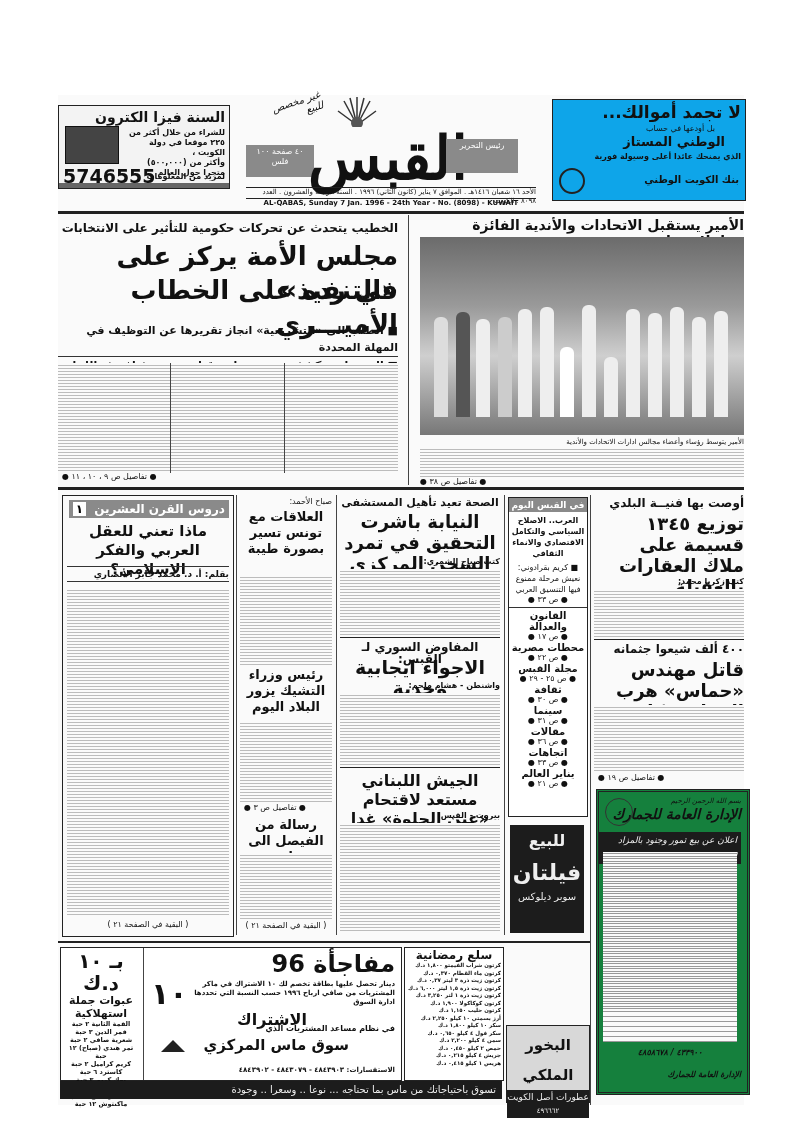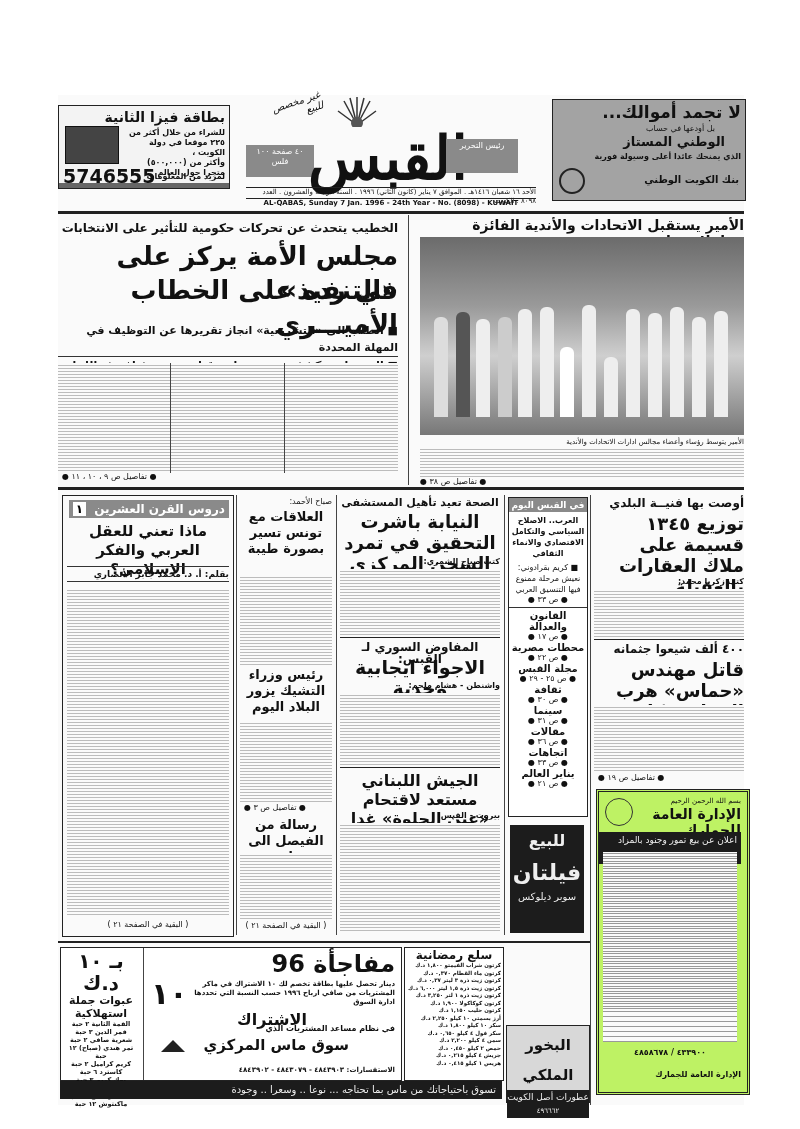--- a/index.html
+++ b/index.html
@@ -24,21 +24,21 @@
   .figs span{position:absolute;bottom:18px;width:14px;background:#eee;border-radius:6px 6px 0 0;}
   .logo{font-family:"DejaVu Serif",serif;font-weight:bold;font-size:60px;line-height:66px;}
   .small-box{font-size:8px;line-height:10px;padding:2px;}
 </style>
 </head>
 <body>
 
 <div class="page">
 
   <div class="abs box" style="left:0;top:10px;width:170px;height:82px;background:#f3f3f3;">
-    <div class="abs rtl h-m" style="right:4px;top:3px;width:160px;font-size:14px;">بطاقة فيزا الثانية</div>
+    <div class="abs rtl h-m" style="right:4px;top:3px;width:160px;font-size:14px;">السنة فيزا الكترون</div>
     <div class="abs" style="left:6px;top:20px;width:52px;height:36px;background:#444;border:1px solid #111;"></div>
     <div class="abs rtl t-xs" style="right:4px;top:22px;width:100px;font-weight:bold;">
       <div>للشراء من خلال أكثر من</div>
         <div>٢٢٥ موقعا في دولة الكويت ،</div>
         <div>وأكثر من (٥٠٠,٠٠٠)</div>
         <div>متجرا حول العالم</div>
     </div>
     <div class="abs" style="left:4px;top:60px;font-weight:bold;font-size:19px;line-height:20px;">5746555</div>
     <div class="abs rtl t-xs" style="right:4px;top:66px;font-weight:bold;">لمزيد من المعلومات</div>
     <div class="abs" style="left:0;bottom:0;width:170px;height:5px;background:#666;"></div>
@@ -63,21 +63,21 @@
   </div>
   <div class="abs ctr logo" style="left:250px;top:30px;width:130px;">القبس</div>
 
   <div class="abs grey ctr small-box" style="left:388px;top:44px;width:68px;height:30px;">رئيس التحرير</div>
 
   <div class="hr" style="left:188px;top:92px;width:290px;height:1px;"></div>
   <div class="abs rtl" style="left:188px;top:93px;width:290px;font-size:7px;line-height:9px;">الأحد ١٦ شعبان ١٤١٦هـ . الموافق ٧ يناير (كانون الثاني) ١٩٩٦ . السنة الرابعة والعشرون . العدد ٨٠٩٨ . الكويت</div>
   <div class="hr" style="left:188px;top:103px;width:290px;height:1px;"></div>
   <div class="abs ctr" style="left:188px;top:104px;width:290px;font-size:7px;font-weight:bold;line-height:9px;">AL-QABAS, Sunday 7 Jan. 1996 - 24th Year - No. (8098) - KUWAIT</div>
 
-  <div class="abs box" style="left:494px;top:4px;width:192px;height:100px;background:#a3a3a3;">
+  <div class="abs box" style="left:494px;top:4px;width:192px;height:100px;background:#0ea5e9;">
     <div class="abs rtl" style="right:4px;top:2px;font-weight:bold;font-size:17px;">لا تجمد أموالك...</div>
     <div class="abs rtl t-xs" style="right:30px;top:24px;">بل أودعها في حساب</div>
     <div class="abs rtl" style="right:20px;top:34px;font-weight:bold;font-size:13px;">الوطني المستاز</div>
     <div class="abs rtl t-xs" style="right:4px;top:52px;width:180px;font-weight:bold;">الذي يمنحك عائدا أعلى وسيولة فورية</div>
     <div class="abs" style="left:6px;top:68px;width:22px;height:22px;border:2px solid #222;border-radius:50%;"></div>
     <div class="abs rtl" style="right:6px;top:74px;font-weight:bold;font-size:10px;">بنك الكويت الوطني</div>
   </div>
 
   <div class="hr" style="left:0;top:116px;width:686px;height:3px;"></div>
 
@@ -209,21 +209,21 @@
   <div class="abs rtl h-l" style="left:536px;top:418px;width:150px;">توزيع ١٣٤٥ قسيمة على ملاك العقارات بالعقيلة</div>
   <div class="abs rtl t-xs" style="left:536px;top:482px;width:150px;font-weight:bold;">كتب زكريا محمد:</div>
   <div class="abs lines" style="left:536px;top:494px;width:150px;height:48px;"></div>
 
   <div class="hr" style="left:536px;top:544px;width:150px;height:1px;"></div>
   <div class="abs rtl h-s" style="left:536px;top:548px;width:150px;font-size:12px;">٤٠٠ ألف شيعوا جثمانه</div>
   <div class="abs rtl h-l" style="left:536px;top:564px;width:150px;">قاتل مهندس «حماس» هرب الى اميـركا</div>
   <div class="abs lines" style="left:536px;top:610px;width:150px;height:66px;"></div>
   <div class="abs t-xs" style="left:540px;top:678px;">● تفاصيل ص ١٩ ●</div>
 
-  <div class="abs box" style="left:538px;top:694px;width:148px;height:300px;background:#bef264;border:3px double #222;">
+  <div class="abs box" style="left:538px;top:694px;width:148px;height:300px;background:#15803d;border:3px double #222;font-style:italic;">
     <div class="abs" style="left:6px;top:6px;width:26px;height:26px;border:1px solid #333;border-radius:50%;"></div>
     <div class="abs rtl t-xs" style="right:6px;top:4px;font-size:7px;">بسم الله الرحمن الرحيم</div>
     <div class="abs rtl" style="right:6px;top:14px;font-weight:bold;font-size:14px;">الإدارة العامة للجمارك</div>
     <div class="abs dark rtl" style="left:0;top:40px;width:142px;font-size:9px;line-height:16px;padding-right:4px;box-sizing:border-box;">اعلان عن بيع تمور وجنود بالمزاد العلني</div>
     <div class="abs lines-dense" style="left:4px;top:60px;width:134px;height:190px;"></div>
     <div class="abs ctr t-xs" style="left:4px;top:256px;width:134px;font-weight:bold;">٤٣٣٩٠٠ / ٤٨٥٨٦٧٨</div>
     <div class="abs rtl t-xs" style="right:6px;top:278px;font-weight:bold;">الإدارة العامة للجمارك</div>
   </div>
 
   <div class="hr" style="left:0;top:846px;width:532px;height:2px;"></div>

